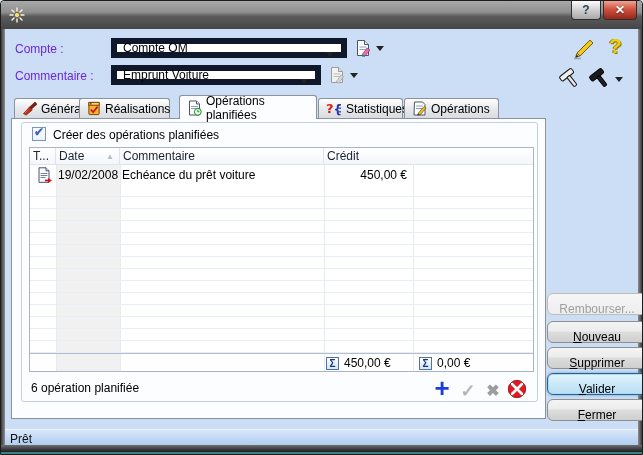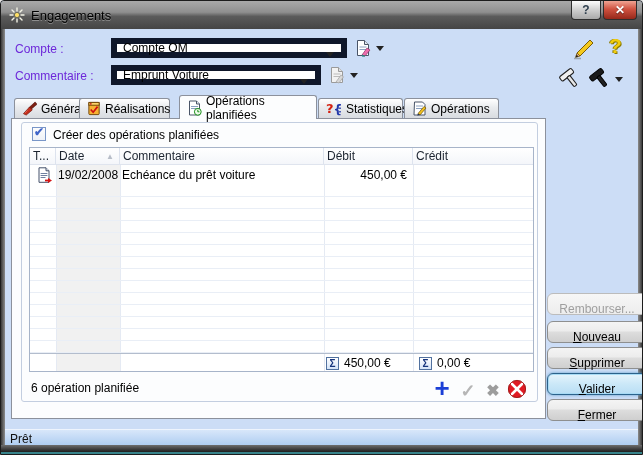--- a/index.html
+++ b/index.html
@@ -101,21 +101,20 @@
           <line x1="8" y1="12" x2="8" y2="15"></line>
         <line x1="1" y1="8" x2="4" y2="8"></line>
           <line x1="12" y1="8" x2="15" y2="8"></line>
         <line x1="3" y1="3" x2="5" y2="5"></line>
           <line x1="11" y1="11" x2="13" y2="13"></line>
         <line x1="13" y1="3" x2="11" y2="5"></line>
           <line x1="5" y1="11" x2="3" y2="13"></line>
       </g>
       <circle cx="8" cy="8" r="2.6" fill="#ffe066" stroke="#6b6b5a"></circle>
     </svg>
-    <span class="title-text">Engagements</span>
     <div class="tb-btns">
       <div class="tb-btn tb-help">?</div>
       <div class="tb-btn tb-close">✕</div>
     </div>
   </div>
   <div class="edge-left"></div>
   <div class="edge-right"></div>
 
   <span class="lbl" style="left:14px;top:41px;">Compte :</span>
   <div class="combo" style="left:110px;top:37px;width:236px;">
@@ -240,23 +239,20 @@
     <div class="thead">
       <div class="th" style="width:26px;">
         <span>T...</span>
       </div>
       <div class="th" style="width:64px;">
         <span>Date</span>
         <span class="sort">▲</span>
       </div>
       <div class="th" style="width:204px;">
         <span>Commentaire</span>
-      </div>
-      <div class="th" style="width:89px;">
-        <span>Débit</span>
       </div>
       <div class="th" style="width:120px;border-right:none;">
         <span>Crédit</span>
       </div>
     </div>
 
     <div class="trow">
       <div class="cell" style="left:2px;width:24px;justify-content:center;">
         <svg width="15" height="17" viewBox="0 0 15 17">
           <path d="M2,0.8 h7 l3,3 v11.5 h-10 z" fill="#ffffff" stroke="#44506a"></path>

